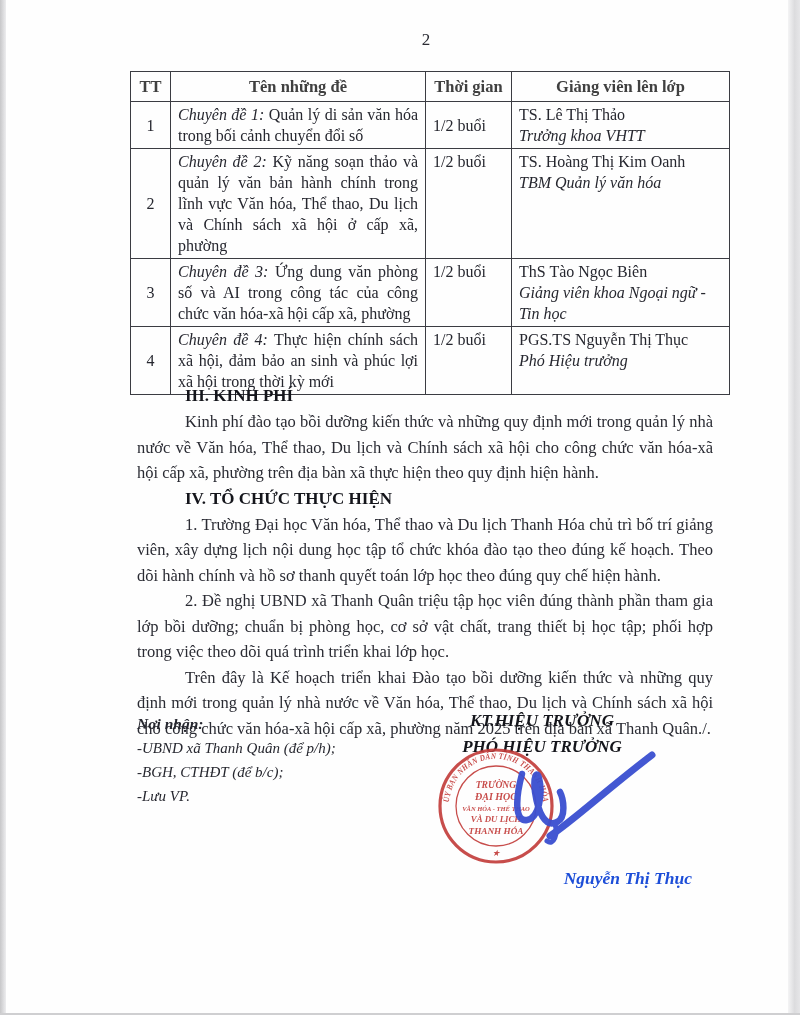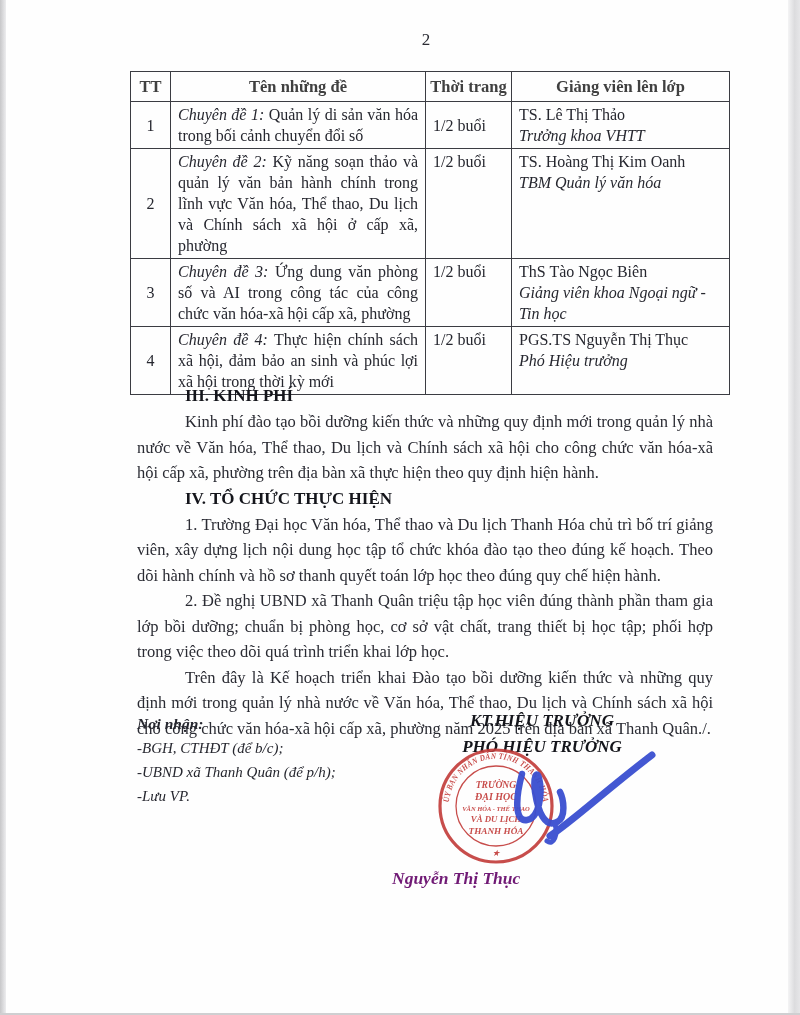--- a/index.html
+++ b/index.html
@@ -41,22 +41,22 @@
   .content p{margin:0;font-size:16.5px;line-height:25.5px;text-align:justify;
     text-indent:48px;color:#2a2b33;}
 
   
   .recipients{position:absolute;top:712px;left:137px;width:250px;font-size:15px;line-height:24px;font-style:italic;}
   .recipients .label{font-weight:bold;font-size:15.5px;}
   .sign-block{position:absolute;top:708px;left:392px;width:300px;height:200px;text-align:center;font-style:italic;}
   .sign-line{font-weight:bold;font-size:17px;line-height:26px;color:#14151b;}
   .stamp{position:absolute;left:44px;top:38px;width:120px;height:120px;opacity:.9;z-index:1;}
   .signature-ink{position:absolute;left:106px;top:40px;width:172px;height:116px;z-index:2;}
-  .signer-name{position:absolute;left:0;top:160px;width:100%;text-align:left;
-    font-weight:bold;font-size:17.5px;color:#701a75;}
+  .signer-name{position:absolute;left:0;top:160px;width:100%;text-align:right;
+    font-weight:bold;font-size:17.5px;color:#1d4ed8;}
 </style>
 </head>
 <body>
 
 <div class="page">
   <div class="edge-left"></div>
   <div class="edge-right"></div>
   <div class="edge-bottom"></div>
 
   <div class="page-number">2</div>
@@ -65,21 +65,21 @@
     <colgroup>
         <col class="c-tt">
         <col class="c-topic">
         <col class="c-dur">
         <col class="c-lect">
       </colgroup>
     <tbody>
       <tr>
         <th>TT</th>
         <th>Tên những đề</th>
-        <th>Thời trang</th>
+        <th>Thời gian</th>
         <th>Giảng viên lên lớp</th>
       </tr>
 
       <tr class="row-1">
         <td class="tt-cell">1</td>
         <td class="topic-cell"><span class="topic-label">Chuyên đề 1:</span><span> Quản lý di sản văn hóa trong bối cảnh chuyển đổi số</span></td>
         <td class="dur-cell">1/2 buổi</td>
         <td class="lect-cell"><span>TS. Lê Thị Thảo</span><span class="lect-title">Trưởng khoa VHTT</span></td>
       </tr>
 
@@ -110,22 +110,22 @@
     <h3 class="section-heading">III. KINH PHÍ</h3>
     <p>Kinh phí đào tạo bồi dưỡng kiến thức và những quy định mới trong quản lý nhà nước về Văn hóa, Thể thao, Du lịch và Chính sách xã hội cho công chức văn hóa-xã hội cấp xã, phường trên địa bàn xã thực hiện theo quy định hiện hành.</p>
     <h3 class="section-heading">IV. TỔ CHỨC THỰC HIỆN</h3>
     <p>1. Trường Đại học Văn hóa, Thể thao và Du lịch Thanh Hóa chủ trì bố trí giảng viên, xây dựng lịch nội dung học tập tổ chức khóa đào tạo theo đúng kế hoạch. Theo dõi hành chính và hồ sơ thanh quyết toán lớp học theo đúng quy chế hiện hành.</p>
     <p>2. Đề nghị UBND xã Thanh Quân triệu tập học viên đúng thành phần tham gia lớp bồi dưỡng; chuẩn bị phòng học, cơ sở vật chất, trang thiết bị học tập; phối hợp trong việc theo dõi quá trình triển khai lớp học.</p>
     <p>Trên đây là Kế hoạch triển khai Đào tạo bồi dưỡng kiến thức và những quy định mới trong quản lý nhà nước về Văn hóa, Thể thao, Du lịch và Chính sách xã hội cho công chức văn hóa-xã hội cấp xã, phường năm 2025 trên địa bàn xã Thanh Quân./.</p>
   </div>
 
   <div class="recipients">
     <div class="label">Nơi nhận:</div>
+    <div>-UBND xã Thanh Quân (để p/h);</div>
     <div>-BGH, CTHĐT (để b/c);</div>
-    <div>-UBND xã Thanh Quân (để p/h);</div>
     <div>-Lưu VP.</div>
   </div>
 
   <div class="sign-block">
     <div class="sign-line">KT.HIỆU TRƯỞNG</div>
     <div class="sign-line">PHÓ HIỆU TRƯỞNG</div>
 
     <svg class="stamp" viewBox="0 0 150 150">
       <circle cx="75" cy="75" r="70" fill="none" stroke="#c23a38" stroke-width="4"></circle>
       <circle cx="75" cy="75" r="50" fill="none" stroke="#c23a38" stroke-width="1.6"></circle>

